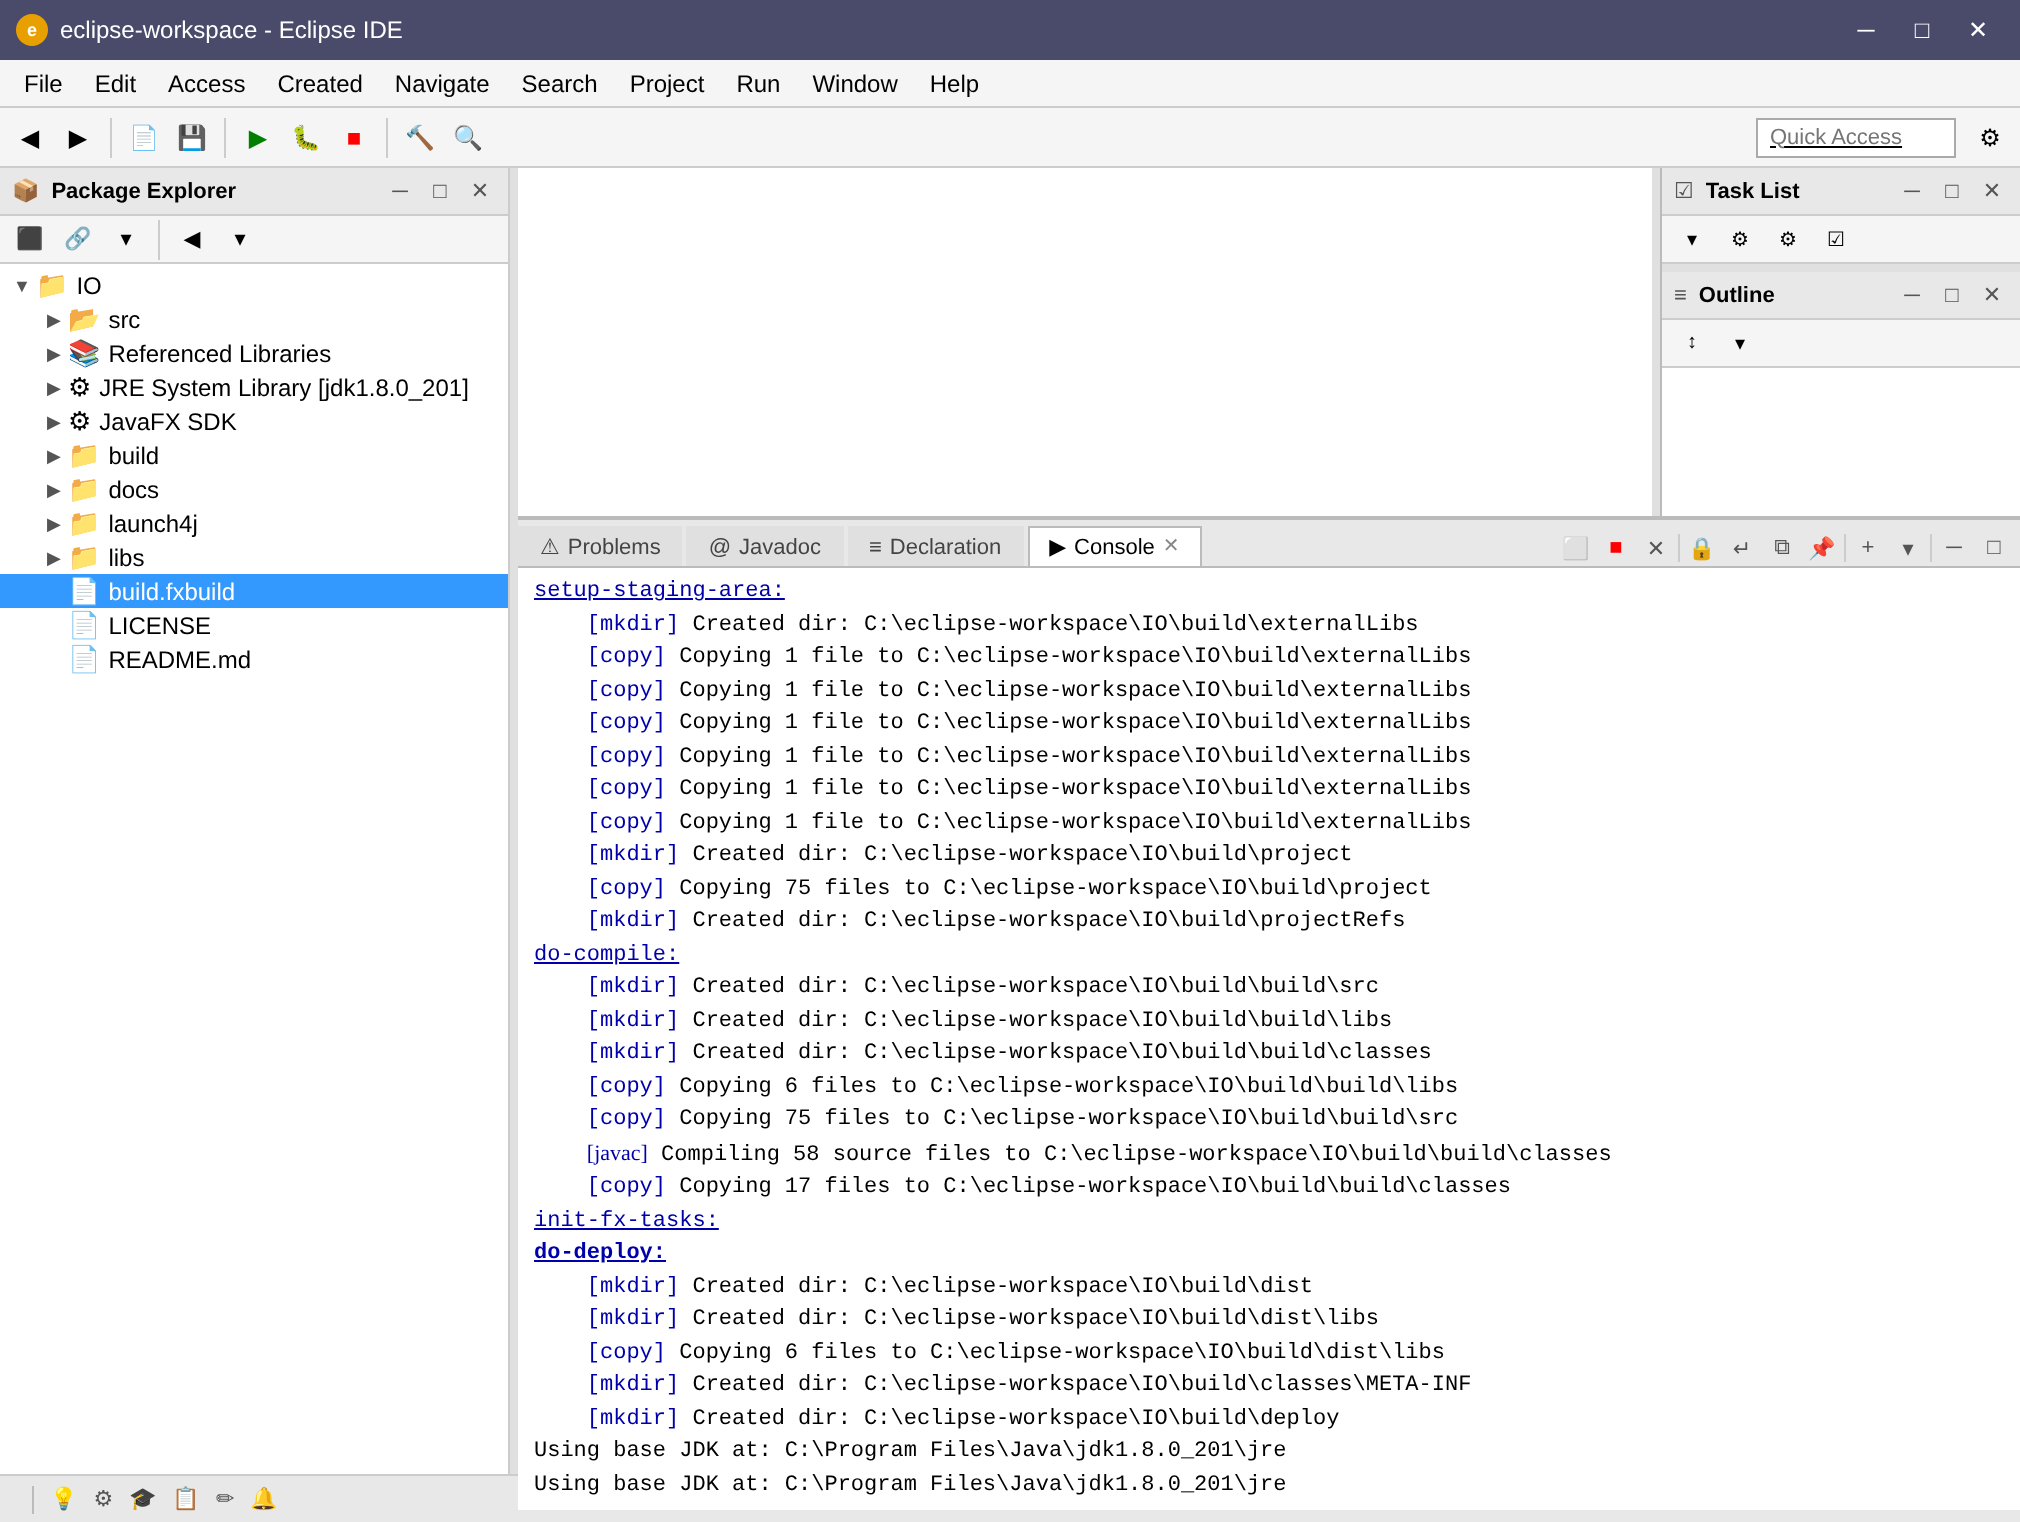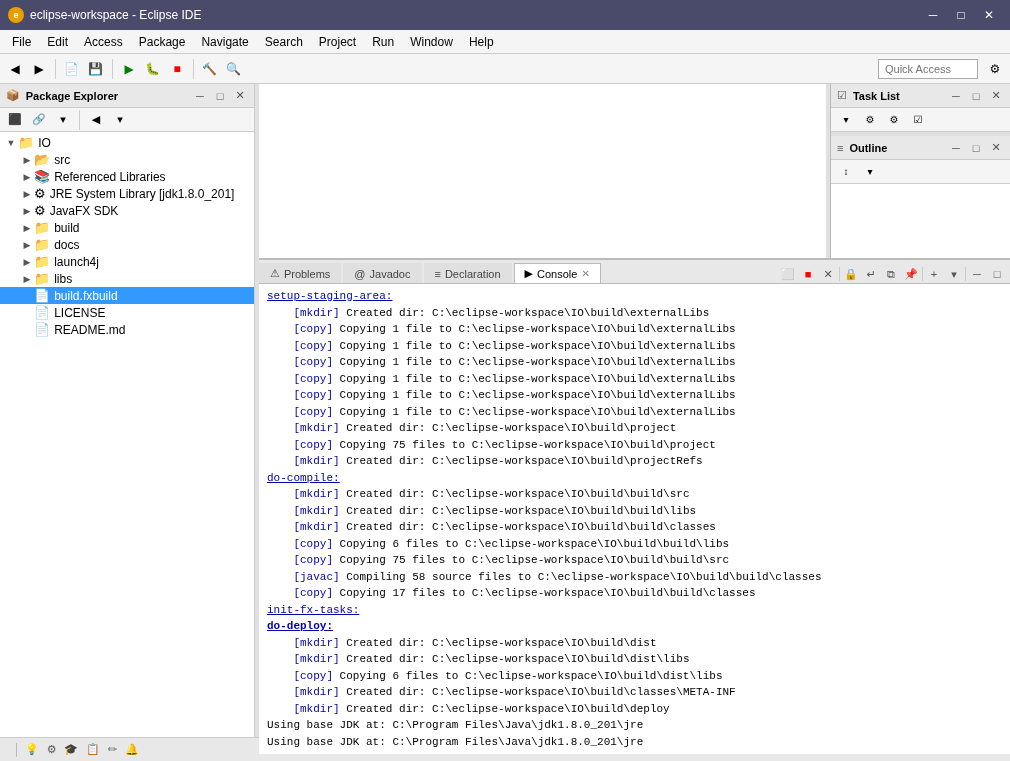--- a/index.html
+++ b/index.html
@@ -114,20 +114,21 @@
       gap: 6px;
     }
     #quick-access-input {
       border: 1px solid #aaa;
       background: white;
       height: 20px;
       padding: 0 6px;
       font-size: 11px;
       width: 100px;
       outline: none;
+      text-decoration: underline;
     }
 
     
     #main-layout {
       display: flex;
       height: calc(761px - 30px - 24px - 30px - 24px);
       background: #f0f0f0;
     }
 
     
@@ -380,21 +381,21 @@
     <button class="title-btn">─</button>
     <button class="title-btn">□</button>
     <button class="title-btn" id="close-btn">✕</button>
   </div>
 </div>
 
 <div id="menu-bar">
 <div class="menu-item">File</div>
     <div class="menu-item">Edit</div>
     <div class="menu-item">Access</div>
-    <div class="menu-item">Package</div>
+    <div class="menu-item">Created</div>
     <div class="menu-item">Navigate</div>
     <div class="menu-item">Search</div>
     <div class="menu-item">Project</div>
     <div class="menu-item">Run</div>
     <div class="menu-item">Window</div>
     <div class="menu-item">Help</div>
   </div>
 
 <div id="toolbar">
   <button class="toolbar-btn">◀</button>
@@ -609,21 +610,21 @@
             <pre>    <span style="color:#0000aa;">[copy]</span><span style="color:#000;"> Copying 1 file to C:\eclipse-workspace\IO\build\externalLibs</span></pre>
             <pre>    <span style="color:#0000aa;">[mkdir]</span><span style="color:#000;"> Created dir: C:\eclipse-workspace\IO\build\project</span></pre>
             <pre>    <span style="color:#0000aa;">[copy]</span><span style="color:#000;"> Copying 75 files to C:\eclipse-workspace\IO\build\project</span></pre>
             <pre>    <span style="color:#0000aa;">[mkdir]</span><span style="color:#000;"> Created dir: C:\eclipse-workspace\IO\build\projectRefs</span></pre>
             <pre><span style="color:#0000aa; text-decoration:underline;">do-compile:</span></pre>
             <pre>    <span style="color:#0000aa;">[mkdir]</span><span style="color:#000;"> Created dir: C:\eclipse-workspace\IO\build\build\src</span></pre>
             <pre>    <span style="color:#0000aa;">[mkdir]</span><span style="color:#000;"> Created dir: C:\eclipse-workspace\IO\build\build\libs</span></pre>
             <pre>    <span style="color:#0000aa;">[mkdir]</span><span style="color:#000;"> Created dir: C:\eclipse-workspace\IO\build\build\classes</span></pre>
             <pre>    <span style="color:#0000aa;">[copy]</span><span style="color:#000;"> Copying 6 files to C:\eclipse-workspace\IO\build\build\libs</span></pre>
             <pre>    <span style="color:#0000aa;">[copy]</span><span style="color:#000;"> Copying 75 files to C:\eclipse-workspace\IO\build\build\src</span></pre>
-            <pre>    <span style="color:#0000aa;">[javac]</span><span style="color:#000;"> Compiling 58 source files to C:\eclipse-workspace\IO\build\build\classes</span></pre>
+            <pre>    <span style="color:#0000aa;font-family:Liberation Serif, serif;">[javac]</span><span style="color:#000;"> Compiling 58 source files to C:\eclipse-workspace\IO\build\build\classes</span></pre>
             <pre>    <span style="color:#0000aa;">[copy]</span><span style="color:#000;"> Copying 17 files to C:\eclipse-workspace\IO\build\build\classes</span></pre>
             <pre><span style="color:#0000aa; text-decoration:underline;font-family:Liberation Mono, monospace;">init-fx-tasks:</span></pre>
             <pre><span style="color:#0000aa; text-decoration:underline;font-weight:bold;">do-deploy:</span></pre>
             <pre>    <span style="color:#0000aa;">[mkdir]</span><span style="color:#000;"> Created dir: C:\eclipse-workspace\IO\build\dist</span></pre>
             <pre>    <span style="color:#0000aa;">[mkdir]</span><span style="color:#000;"> Created dir: C:\eclipse-workspace\IO\build\dist\libs</span></pre>
             <pre>    <span style="color:#0000aa;">[copy]</span><span style="color:#000;"> Copying 6 files to C:\eclipse-workspace\IO\build\dist\libs</span></pre>
             <pre>    <span style="color:#0000aa;">[mkdir]</span><span style="color:#000;"> Created dir: C:\eclipse-workspace\IO\build\classes\META-INF</span></pre>
             <pre>    <span style="color:#0000aa;">[mkdir]</span><span style="color:#000;"> Created dir: C:\eclipse-workspace\IO\build\deploy</span></pre>
             <pre>Using base JDK at: C:\Program Files\Java\jdk1.8.0_201\jre</pre>
             <pre>Using base JDK at: C:\Program Files\Java\jdk1.8.0_201\jre</pre>

